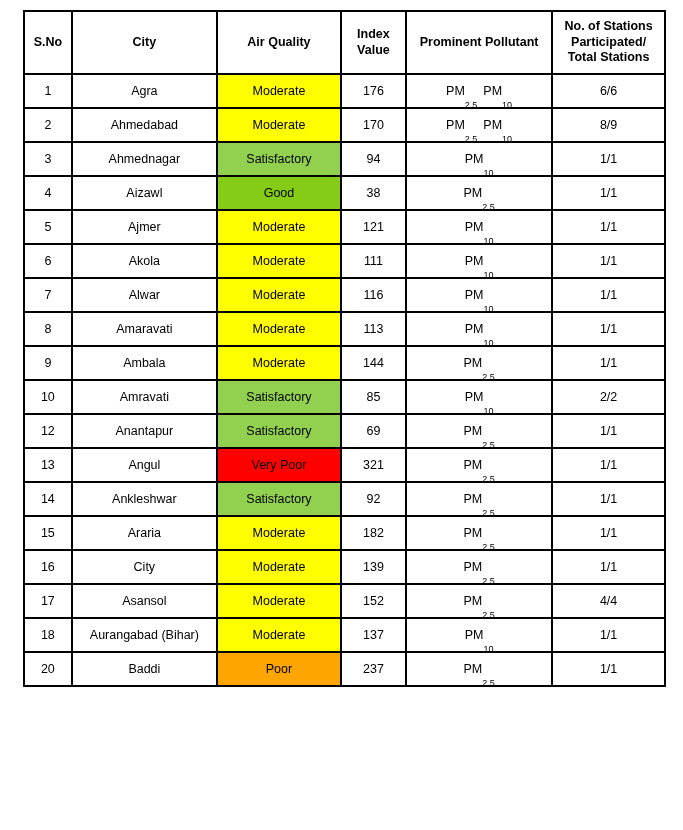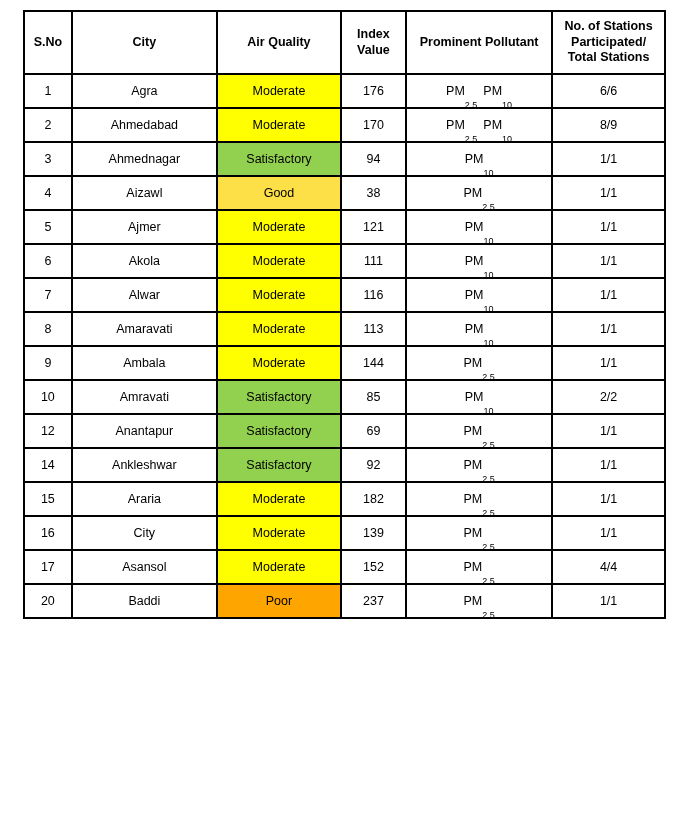--- a/index.html
+++ b/index.html
@@ -106,21 +106,21 @@
           <td>3</td>
           <td>Ahmednagar</td>
           <td class="quality-cell" style="background: rgb(146, 208, 80);">Satisfactory</td>
           <td>94</td>
           <td><span>PM</span><sub class="pm-sub">10</sub></td>
           <td>1/1</td>
         </tr>
         <tr>
           <td>4</td>
           <td>Aizawl</td>
-          <td class="quality-cell" style="background: #fde047;">Good</td>
+          <td class="quality-cell" style="background: #84cc16;">Good</td>
           <td>38</td>
           <td><span>PM</span><sub class="pm-sub">2.5</sub></td>
           <td>1/1</td>
         </tr>
         <tr>
           <td>5</td>
           <td>Ajmer</td>
           <td class="quality-cell" style="background: rgb(255, 255, 0);">Moderate</td>
           <td>121</td>
           <td><span>PM</span><sub class="pm-sub">10</sub></td>
@@ -168,20 +168,28 @@
         </tr>
         <tr>
           <td>12</td>
           <td>Anantapur</td>
           <td class="quality-cell" style="background: rgb(146, 208, 80);">Satisfactory</td>
           <td>69</td>
           <td><span>PM</span><sub class="pm-sub">2.5</sub></td>
           <td>1/1</td>
         </tr>
         <tr>
+          <td>13</td>
+          <td>Angul</td>
+          <td class="quality-cell" style="background: rgb(255, 0, 0);">Very Poor</td>
+          <td>321</td>
+          <td><span>PM</span><sub class="pm-sub">2.5</sub></td>
+          <td>1/1</td>
+        </tr>
+        <tr>
           <td>14</td>
           <td>Ankleshwar</td>
           <td class="quality-cell" style="background: rgb(146, 208, 80);">Satisfactory</td>
           <td>92</td>
           <td><span>PM</span><sub class="pm-sub">2.5</sub></td>
           <td>1/1</td>
         </tr>
         <tr>
           <td>15</td>
           <td>Araria</td>
@@ -198,20 +206,28 @@
           <td><span>PM</span><sub class="pm-sub">2.5</sub></td>
           <td>1/1</td>
         </tr>
         <tr>
           <td>17</td>
           <td>Asansol</td>
           <td class="quality-cell" style="background: rgb(255, 255, 0);">Moderate</td>
           <td>152</td>
           <td><span>PM</span><sub class="pm-sub">2.5</sub></td>
           <td>4/4</td>
+        </tr>
+        <tr>
+          <td>18</td>
+          <td>Aurangabad (Bihar)</td>
+          <td class="quality-cell" style="background: rgb(255, 255, 0);">Moderate</td>
+          <td>137</td>
+          <td><span>PM</span><sub class="pm-sub">10</sub></td>
+          <td>1/1</td>
         </tr>
         <tr>
           <td>20</td>
           <td>Baddi</td>
           <td class="quality-cell" style="background: rgb(255, 165, 0);">Poor</td>
           <td>237</td>
           <td><span>PM</span><sub class="pm-sub">2.5</sub></td>
           <td>1/1</td>
         </tr>
       </tbody>

